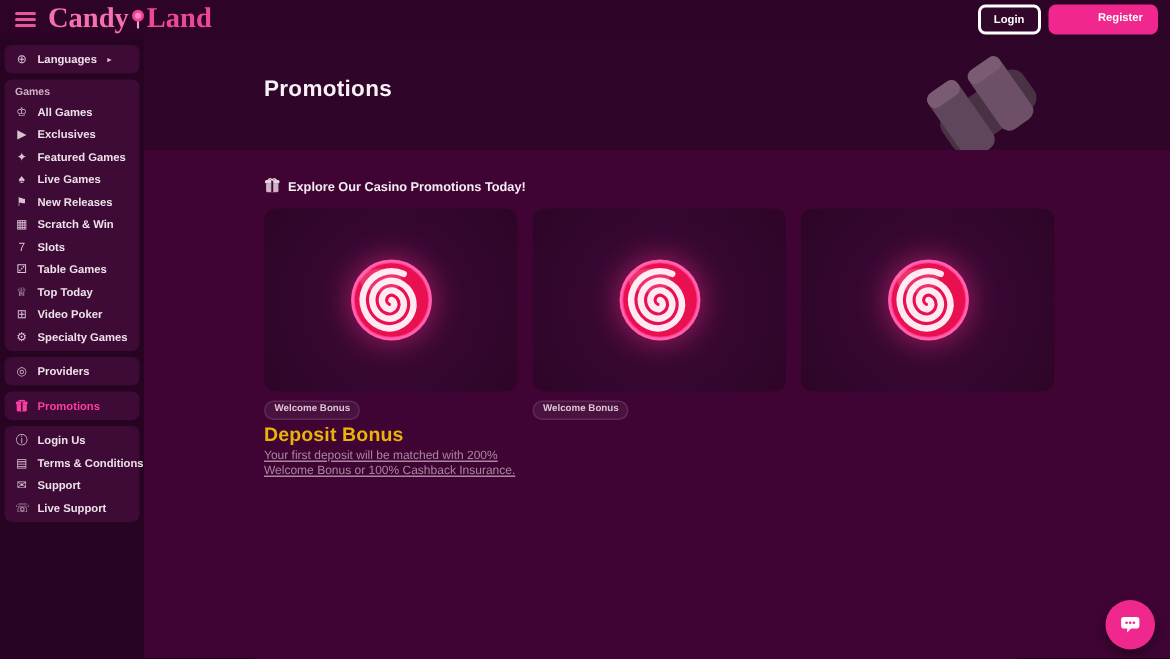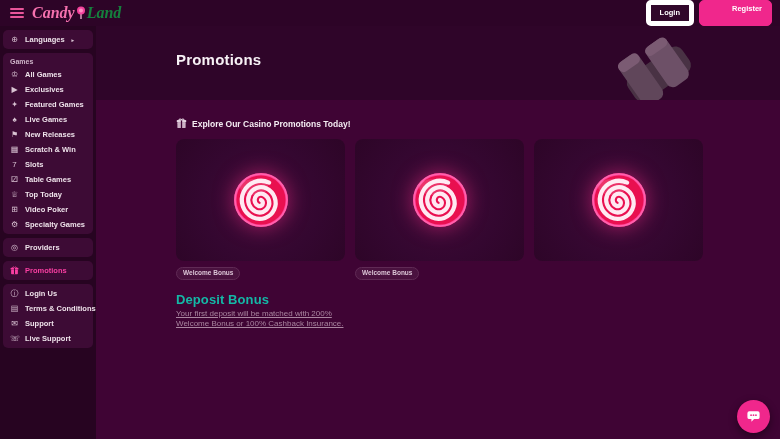--- a/index.html
+++ b/index.html
@@ -5,27 +5,27 @@
   html,body{margin:0;padding:0;background:#1d0318;}
   .app{position:relative;width:780px;height:439px;overflow:hidden;
        font-family:"Liberation Sans",sans-serif;background:#3f0434;}
 
   
   .topbar{position:absolute;top:0;left:0;width:780px;height:26px;background:#2d0427;
           display:flex;align-items:center;padding:0 8px;box-sizing:border-box;z-index:9;}
   .burger{width:14px;height:10px;display:flex;flex-direction:column;justify-content:space-between;cursor:pointer;margin:0 8px 0 2px;}
   .burger i{display:block;height:2px;border-radius:2px;background:#e8559a;}
   .logo{display:flex;align-items:center;gap:1px;font-family:"Liberation Serif",serif;
-        font-style:italic;font-weight:bold;font-size:16px;cursor:pointer;}
+        font-weight:bold;font-size:19px;cursor:pointer;}
   .logo .c1{color:#f571ae;}
-  .logo .c2{color:#15803d;}
+  .logo .c2{color:#ec4899;}
   .auth{margin-left:auto;display:flex;gap:5px;}
   .btn{font-family:"Liberation Sans",sans-serif;font-size:7.5px;font-weight:bold;color:#fff;
        border-radius:5px;padding:4px 9px;cursor:pointer;line-height:1;}
-  .btn.ghost{background:rgba(255,255,255,0.02);border:5px solid #ffffff;}
+  .btn.ghost{background:rgba(255,255,255,0.02);border:2px solid #ffffff;}
   .btn.solid{background:#f0278c;border:1px solid #f0278c;padding-left:32px;}
 
   
   .sidebar{position:absolute;top:26px;left:0;width:96px;height:413px;background:#270421;
            padding:4px 0 0;box-sizing:border-box;}
   .panel{background:#3d0b35;border-radius:5px;margin:0 3px 4px;padding:2px 0;}
   .srow{display:flex;align-items:center;gap:6px;height:15px;padding:0 7px;cursor:pointer;
         color:#eee2ea;font-size:7.5px;font-weight:bold;white-space:nowrap;}
   .srow .ico{width:9px;min-width:9px;font-size:8px;font-weight:normal;color:#d9c3d3;text-align:center;line-height:1;}
   .srow.active,.srow.active .ico{color:#fb3fa3;}
@@ -45,21 +45,21 @@
   .section-head{display:flex;align-items:center;gap:5px;margin-bottom:10px;
                 color:#f4ecf2;font-size:8.5px;font-weight:bold;}
   .grid{width:528px;display:flex;flex-wrap:wrap;column-gap:10px;row-gap:13px;}
   .card{width:169px;cursor:pointer;}
   .imgbox{height:122px;border-radius:8px;
           background:radial-gradient(circle at 50% 52%,#400a36 0%,#340730 55%,#2d0527 100%);
           display:flex;align-items:center;justify-content:center;}
   .lolli{filter:drop-shadow(0 0 10px rgba(255,45,140,.55));}
   .badge{display:inline-block;margin-top:6px;background:#4a123f;border:1px solid #602a55;
          color:#dcc6d7;font-size:6.5px;font-weight:bold;padding:2px 6px;border-radius:8px;line-height:1;}
-  .card h3{margin:12px 0 2px;color:#14b8a6;font-size:13px;letter-spacing:.1px;}
+  .card h3{margin:2px 0 2px;color:#eab308;font-size:13px;letter-spacing:.1px;}
   .card p{margin:0;color:#aa86a0;font-size:8px;line-height:1.3;text-decoration:underline;}
 
   
   .fab{position:absolute;right:10px;bottom:6px;width:33px;height:33px;border-radius:50%;
        background:#f0278c;display:flex;align-items:center;justify-content:center;cursor:pointer;
        box-shadow:0 3px 8px rgba(0,0,0,.45);}
 </style>
 </head>
 <body>
 

